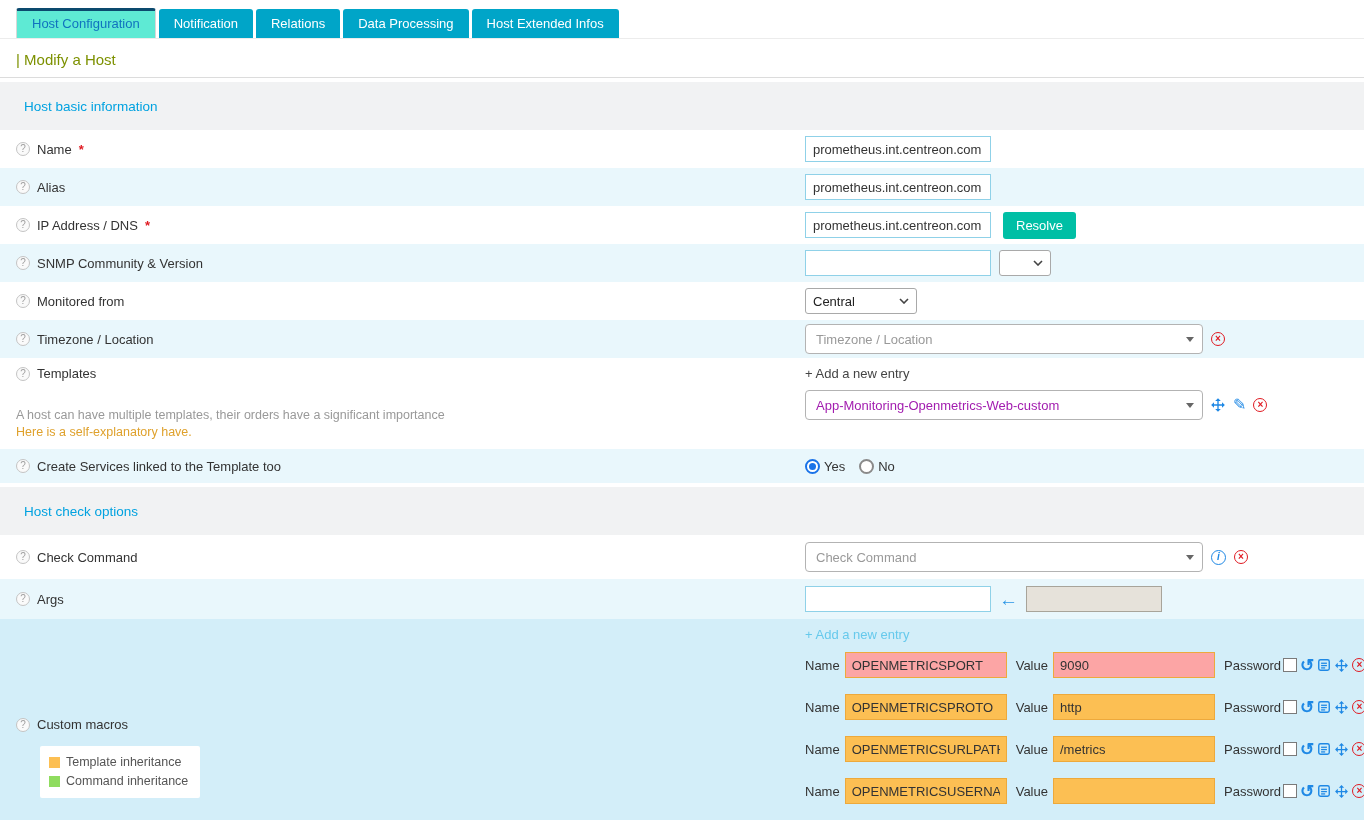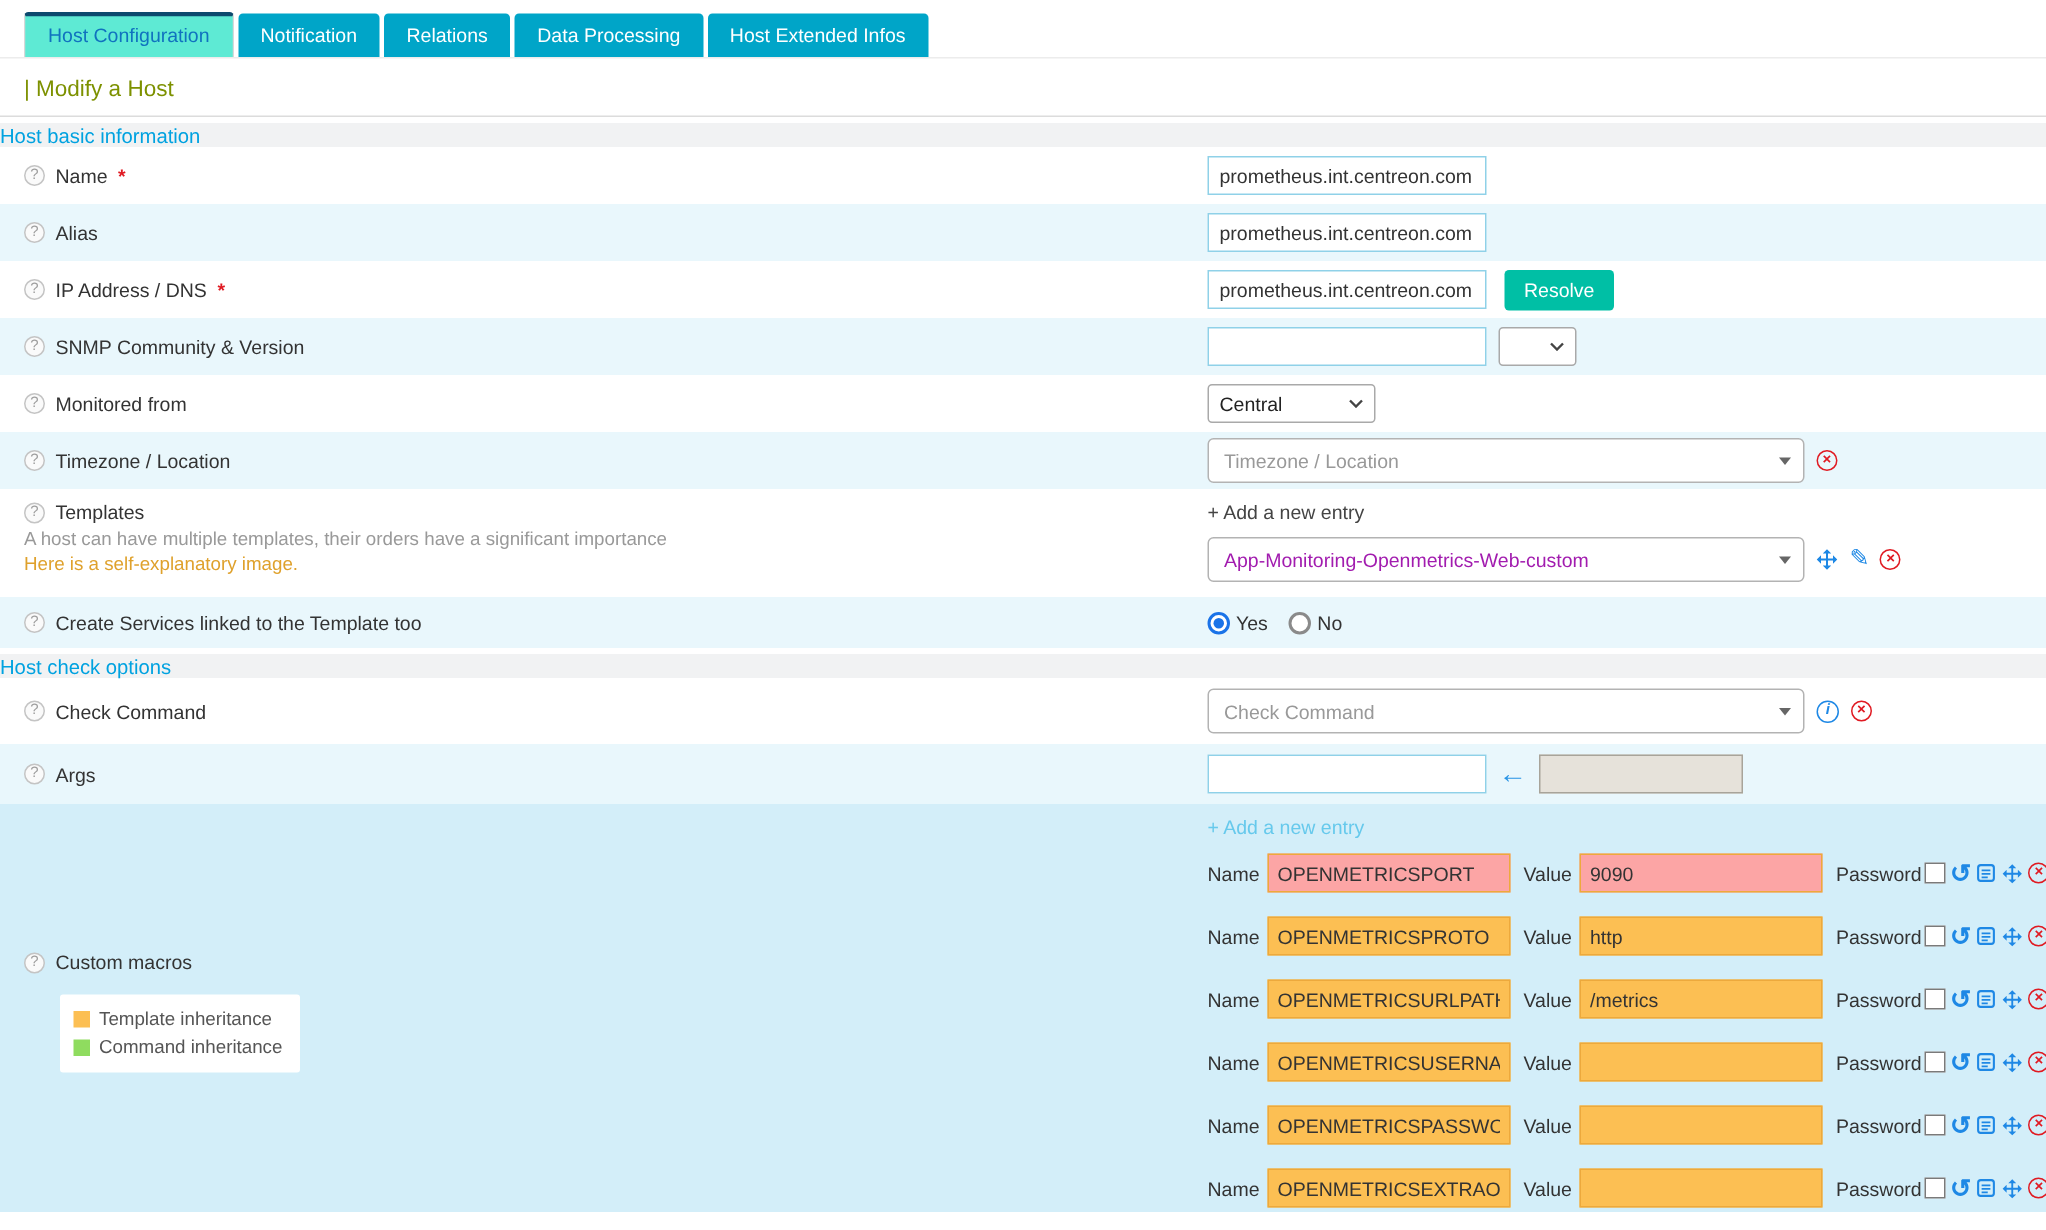--- a/index.html
+++ b/index.html
@@ -20,21 +20,21 @@
     border:1px solid #d8d8d8; border-bottom:none;
     border-top:3px solid #0c4a6e; padding-top:5px;
   }
   
   .page-title {
     padding:12px 16px 9px; font-size:15px; font-weight:normal; color:#7d9100;
     border-bottom:1px solid #dcdcdc;
   }
   
   .section-header {
-    height:16px; display:flex; align-items:center; padding-left:0;
+    height:48px; display:flex; align-items:center; padding-left:24px;
     background:#f1f2f3; color:#00a2e0; font-size:13.5px; margin-top:4px;
   }
   
   .row { display:flex; align-items:center; min-height:38px; }
   .row.blue { background:#e9f7fc; }
   .row .left { flex:0 0 805px; padding-left:16px; display:flex; align-items:center; gap:7px; }
   .row .right { flex:1; display:flex; align-items:center; gap:8px; }
   .req { color:#e01a22; font-weight:bold; }
   .help {
     flex:0 0 14px; width:14px; height:14px; border-radius:50%;
@@ -68,21 +68,21 @@
     border-top:5px solid #666;
   }
   
   .btn-resolve {
     background:#00bfa5; color:#fff; border:none; border-radius:3px;
     padding:6px 13px; font-size:13px; cursor:pointer; margin-left:4px;
     font-family:"Liberation Sans", sans-serif;
   }
   .add-entry-dark { color:#444; cursor:pointer; }
   .add-entry-blue { color:#66c9ec; cursor:pointer; }
-  .helper-text { color:#999; font-size:12.5px; }
+  .helper-text { color:#999; font-size:12.5px;margin-top:24px; }
   .helper-link { color:#dfa12c; font-size:12.5px; cursor:pointer; }
   
   .radio { width:15px; height:15px; border-radius:50%; border:2px solid #8a8a8a; background:#fff;
            display:inline-flex; align-items:center; justify-content:center; cursor:pointer; }
   .radio.checked { border-color:#1a73e8; }
   .radio.checked::after { content:""; width:7px; height:7px; border-radius:50%; background:#1a73e8; }
   .radio-group { display:flex; align-items:center; gap:4px; }
   .radio-label { margin-right:10px; }
   
   .icon-delete {
@@ -234,21 +234,21 @@
   </div>
 </div>
 
 <div class="row templates">
   <div class="left">
     <div class="tpl-label-line">
       <span class="help">?</span>
       <span>Templates</span>
     </div>
     <div class="helper-text">A host can have multiple templates, their orders have a significant importance</div>
-    <div class="helper-link">Here is a self-explanatory image.</div>
+    <div class="helper-link">Here is a self-explanatory have.</div>
   </div>
   <div class="right" style="flex-direction:column; align-items:flex-start; gap:0;">
     <div class="add-entry-dark">+ Add a new entry</div>
     <div class="tpl-select-line">
       <div class="s2">
         <span class="s2-text">App-Monitoring-Openmetrics-Web-custom</span>
         <span class="s2-arrow"></span>
       </div>
       <span class="icon-svg">
         <svg width="16" height="16" viewBox="0 0 24 24">

